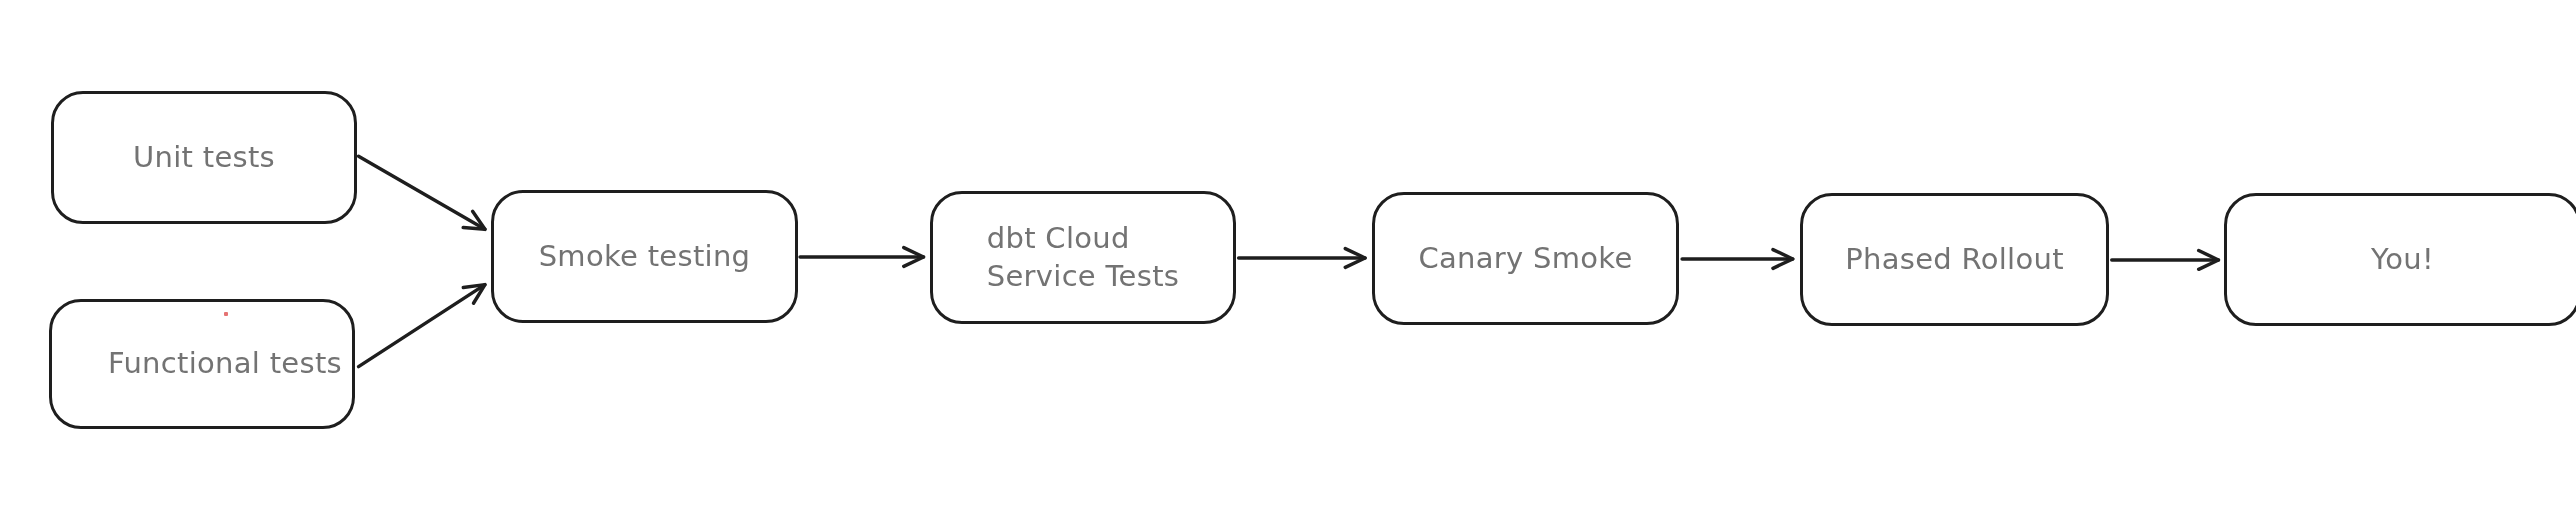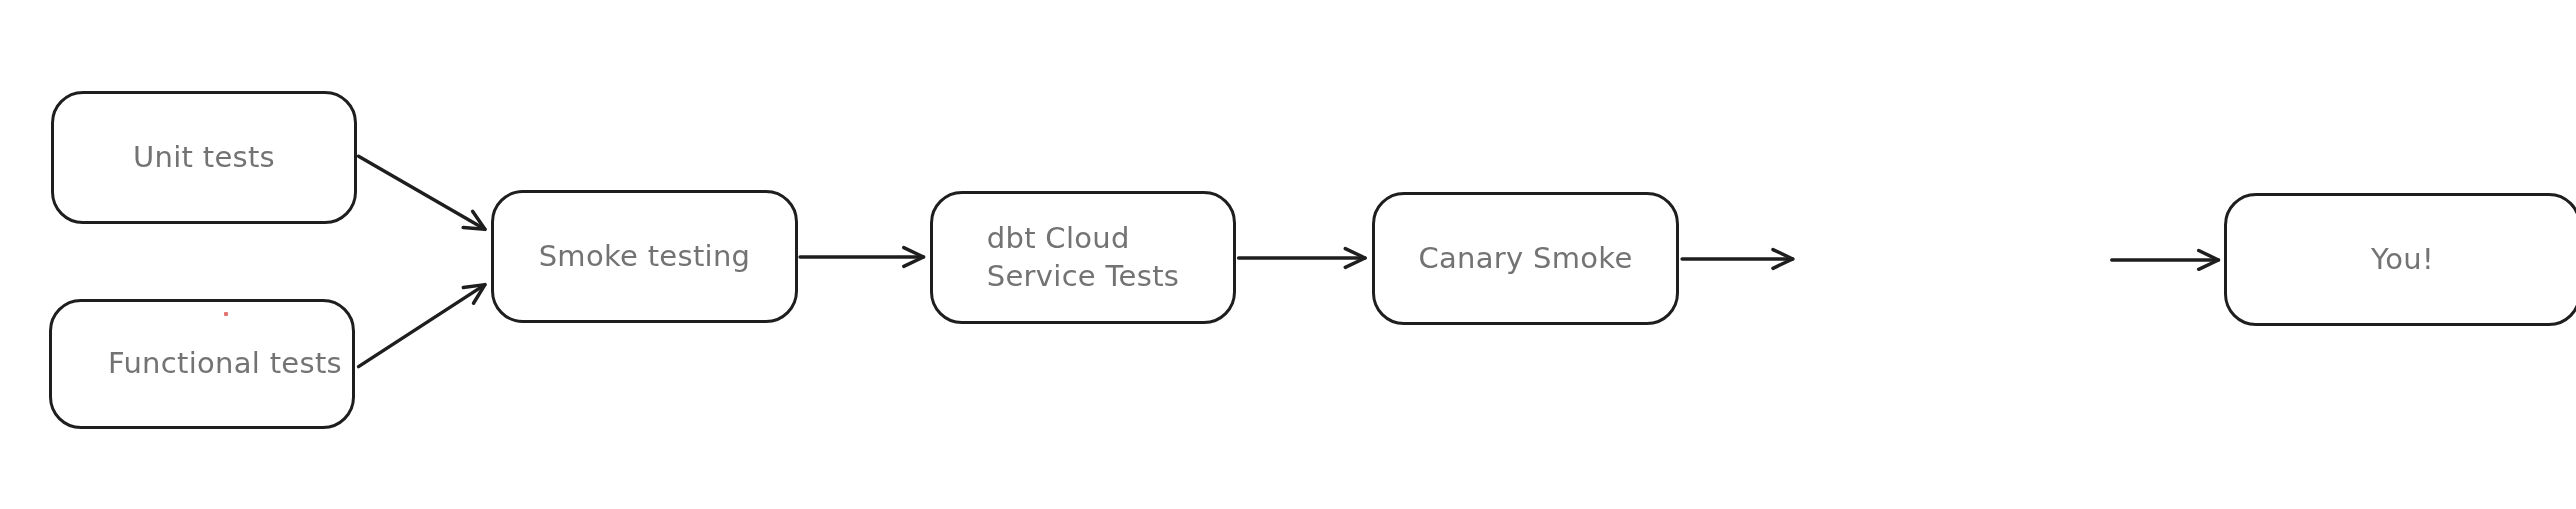--- a/index.html
+++ b/index.html
@@ -80,20 +80,23 @@
 
   <div class="node n-dbt">
     <span>dbt Cloud
 Service Tests</span>
   </div>
 
   <div class="node n-canary">
     <span>Canary Smoke</span>
   </div>
 
+  <div class="node n-phased">
+    <span>Phased Rollout</span>
+  </div>
 
   <div class="node n-you">
     <span>You!</span>
   </div>
 
   <div class="artifact-dot"></div>
 
 </div>
 
 

